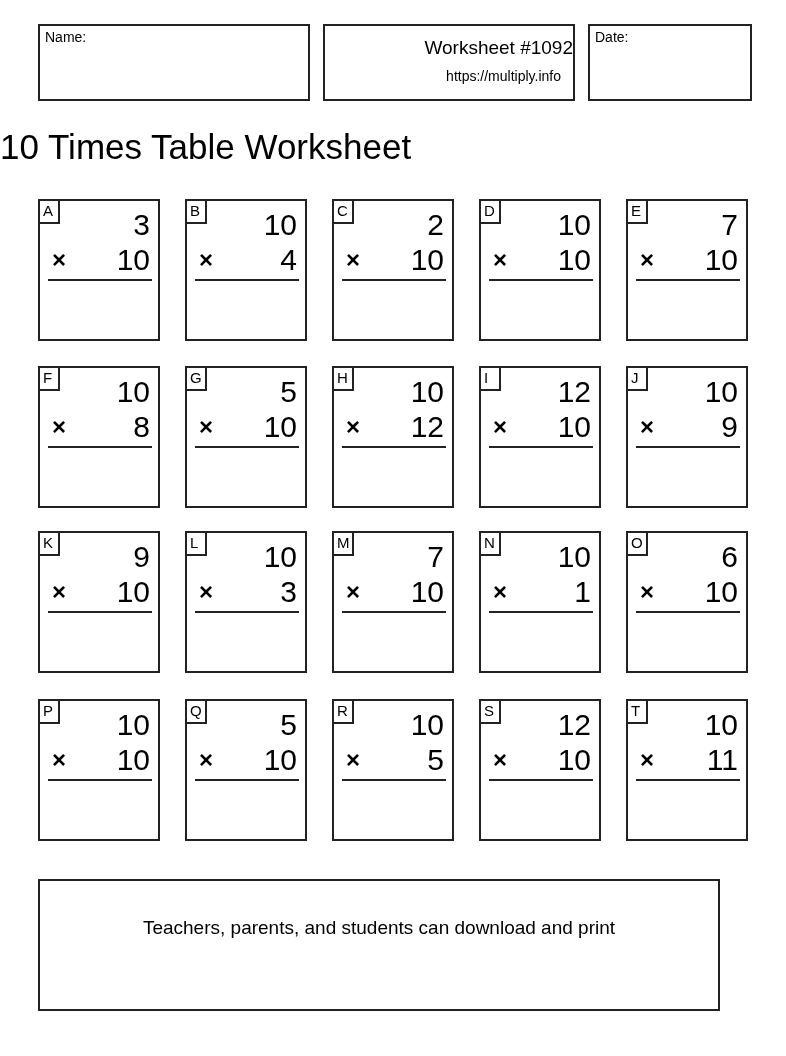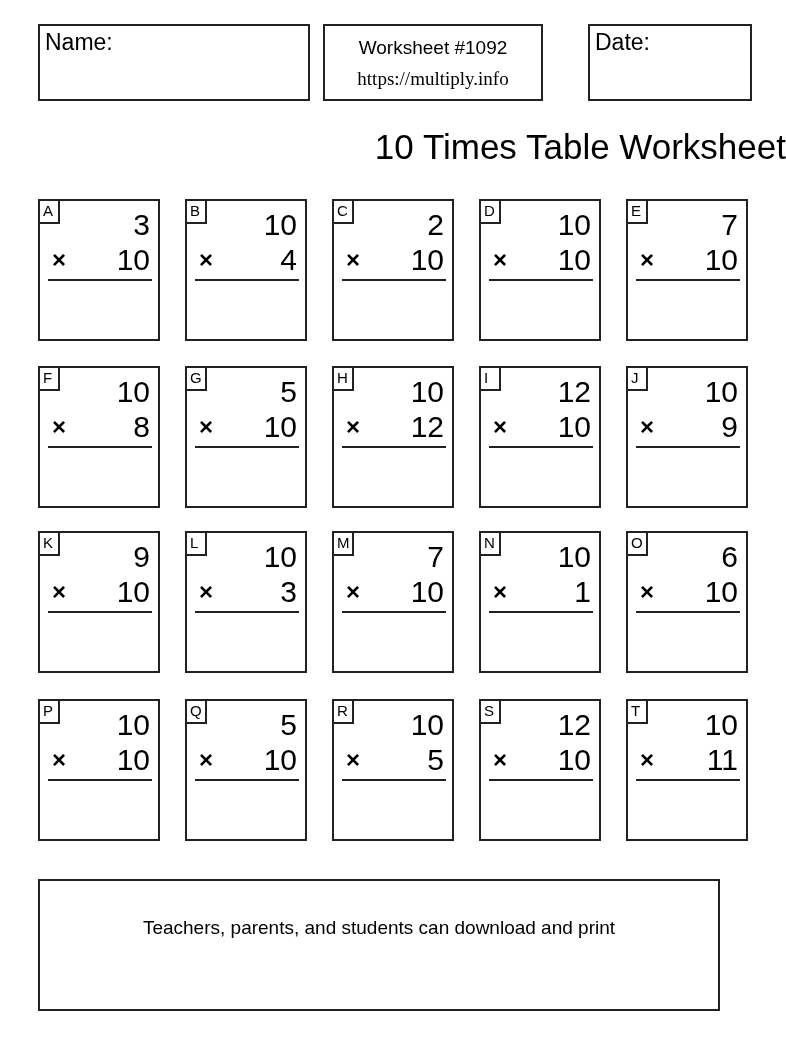--- a/index.html
+++ b/index.html
@@ -1,25 +1,25 @@
 <!DOCTYPE html>
 <html><head>
 <meta charset="utf-8">
 <style>
   html, body { margin: 0; padding: 0; background: #ffffff; }
   body { width: 786px; height: 1056px; position: relative; overflow: hidden;
          font-family: "Liberation Sans", sans-serif; color: #000; }
   .hbox { position: absolute; border: 2px solid #222; box-sizing: border-box; background: #fff; }
-  .hbox .label { position: absolute; left: 5px; top: 3px; font-size: 23px; }
+  .hbox .label { position: absolute; left: 5px; top: 3px; font-size: 14px; }
   #name-box { left: 38px; top: 24px; width: 272px; height: 77px; }
-  #ws-box { left: 323px; top: 24px; width: 220px; height: 77px; text-align: center; }
+  #ws-box { left: 323px; top: 24px; width: 252px; height: 77px; text-align: right; }
   #ws-box .line1 { position: absolute; left: 0; right: 0; top: 11px; font-size: 19px; }
-  #ws-box .line2 { position: absolute; left: 0; right: 0; top: 42px; font-size: 19px; font-family: Liberation Serif, serif; }
+  #ws-box .line2 { position: absolute; left: 0; right: 12px; top: 42px; font-size: 14px; }
   #date-box { left: 588px; top: 24px; width: 164px; height: 77px; }
-  #title { position: absolute; left: 0; right: 0; top: 127px; text-align: right; font-size: 35px; }
+  #title { position: absolute; left: 0; right: 0; top: 127px; text-align: left; font-size: 35px; }
   .prob { position: absolute; width: 122px; height: 142px; border: 2px solid #222; box-sizing: border-box; background: #fff; }
   .prob .letter { position: absolute; left: -2px; top: -2px; width: 22px; height: 25px; border: 2px solid #222; box-sizing: border-box; font-size: 15px; line-height: 20px; padding-left: 3px; }
   .prob .top { position: absolute; right: 8px; top: 7px; font-size: 30px; line-height: 34px; text-align: right; }
   .prob .times { position: absolute; left: 12px; top: 47px; font-size: 24px; line-height: 24px; font-weight: bold; }
   .prob .bottom { position: absolute; right: 8px; top: 42px; font-size: 30px; line-height: 34px; text-align: right; }
   .prob .rule { position: absolute; left: 8px; right: 6px; top: 78px; height: 0; border-top: 2px solid #222; }
   #footer { position: absolute; left: 38px; top: 879px; width: 682px; height: 132px; border: 2px solid #222; box-sizing: border-box; text-align: center; font-size: 19px; }
   #footer .l1 { position: absolute; left: 0; right: 0; top: 36px; }
   #footer .l2 { position: absolute; left: 0; right: 0; top: 71px; }
 </style>

